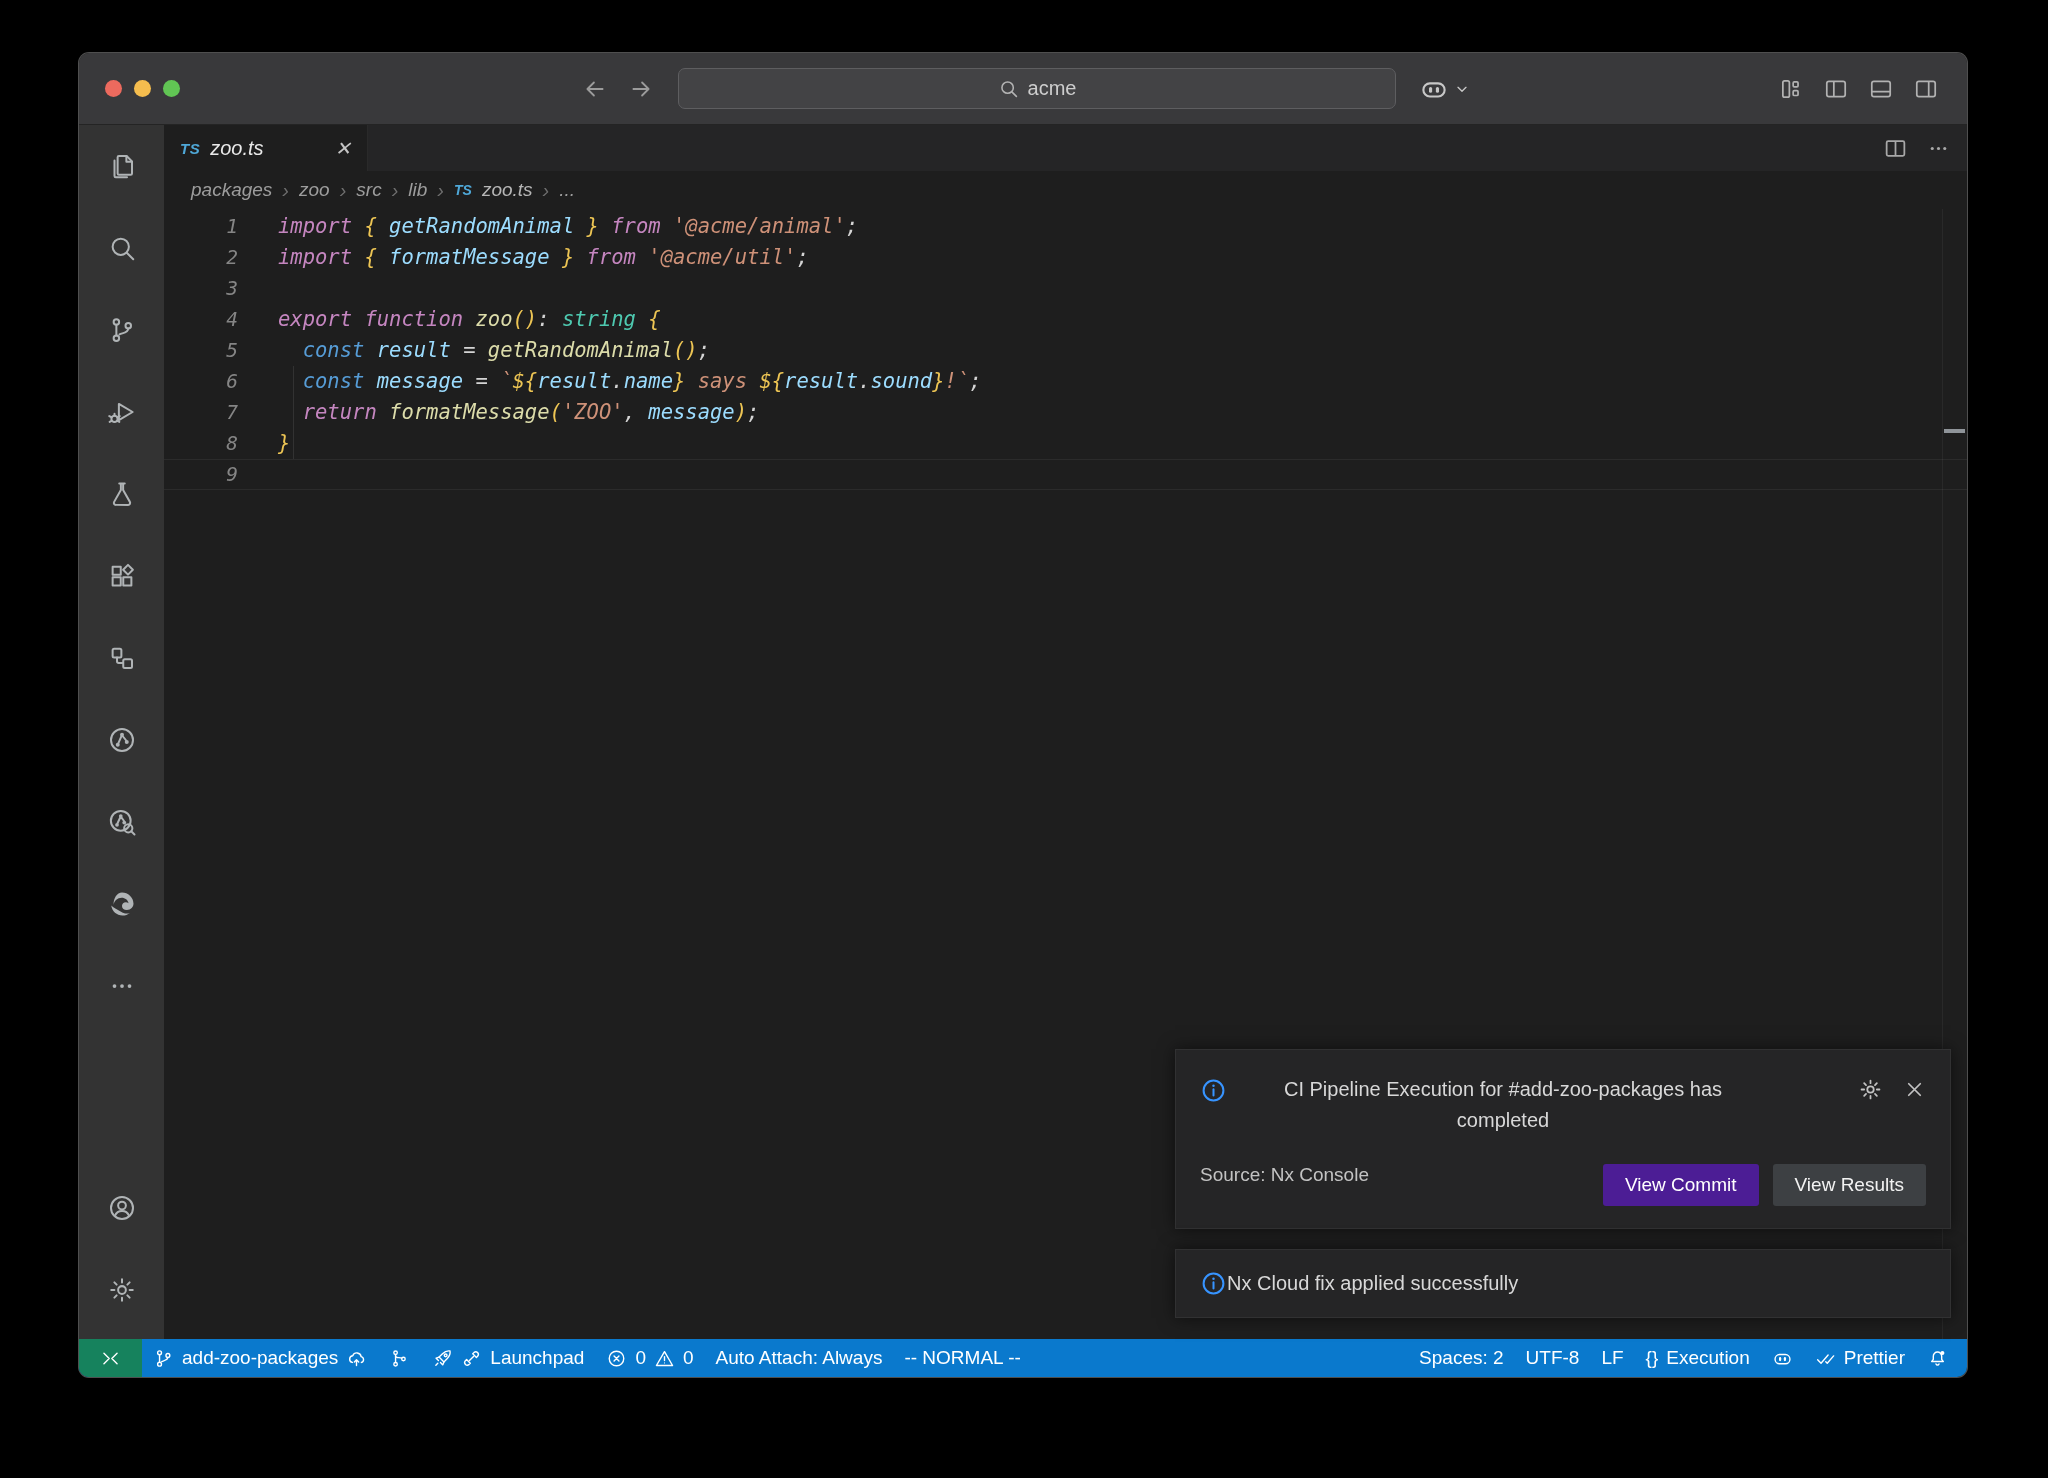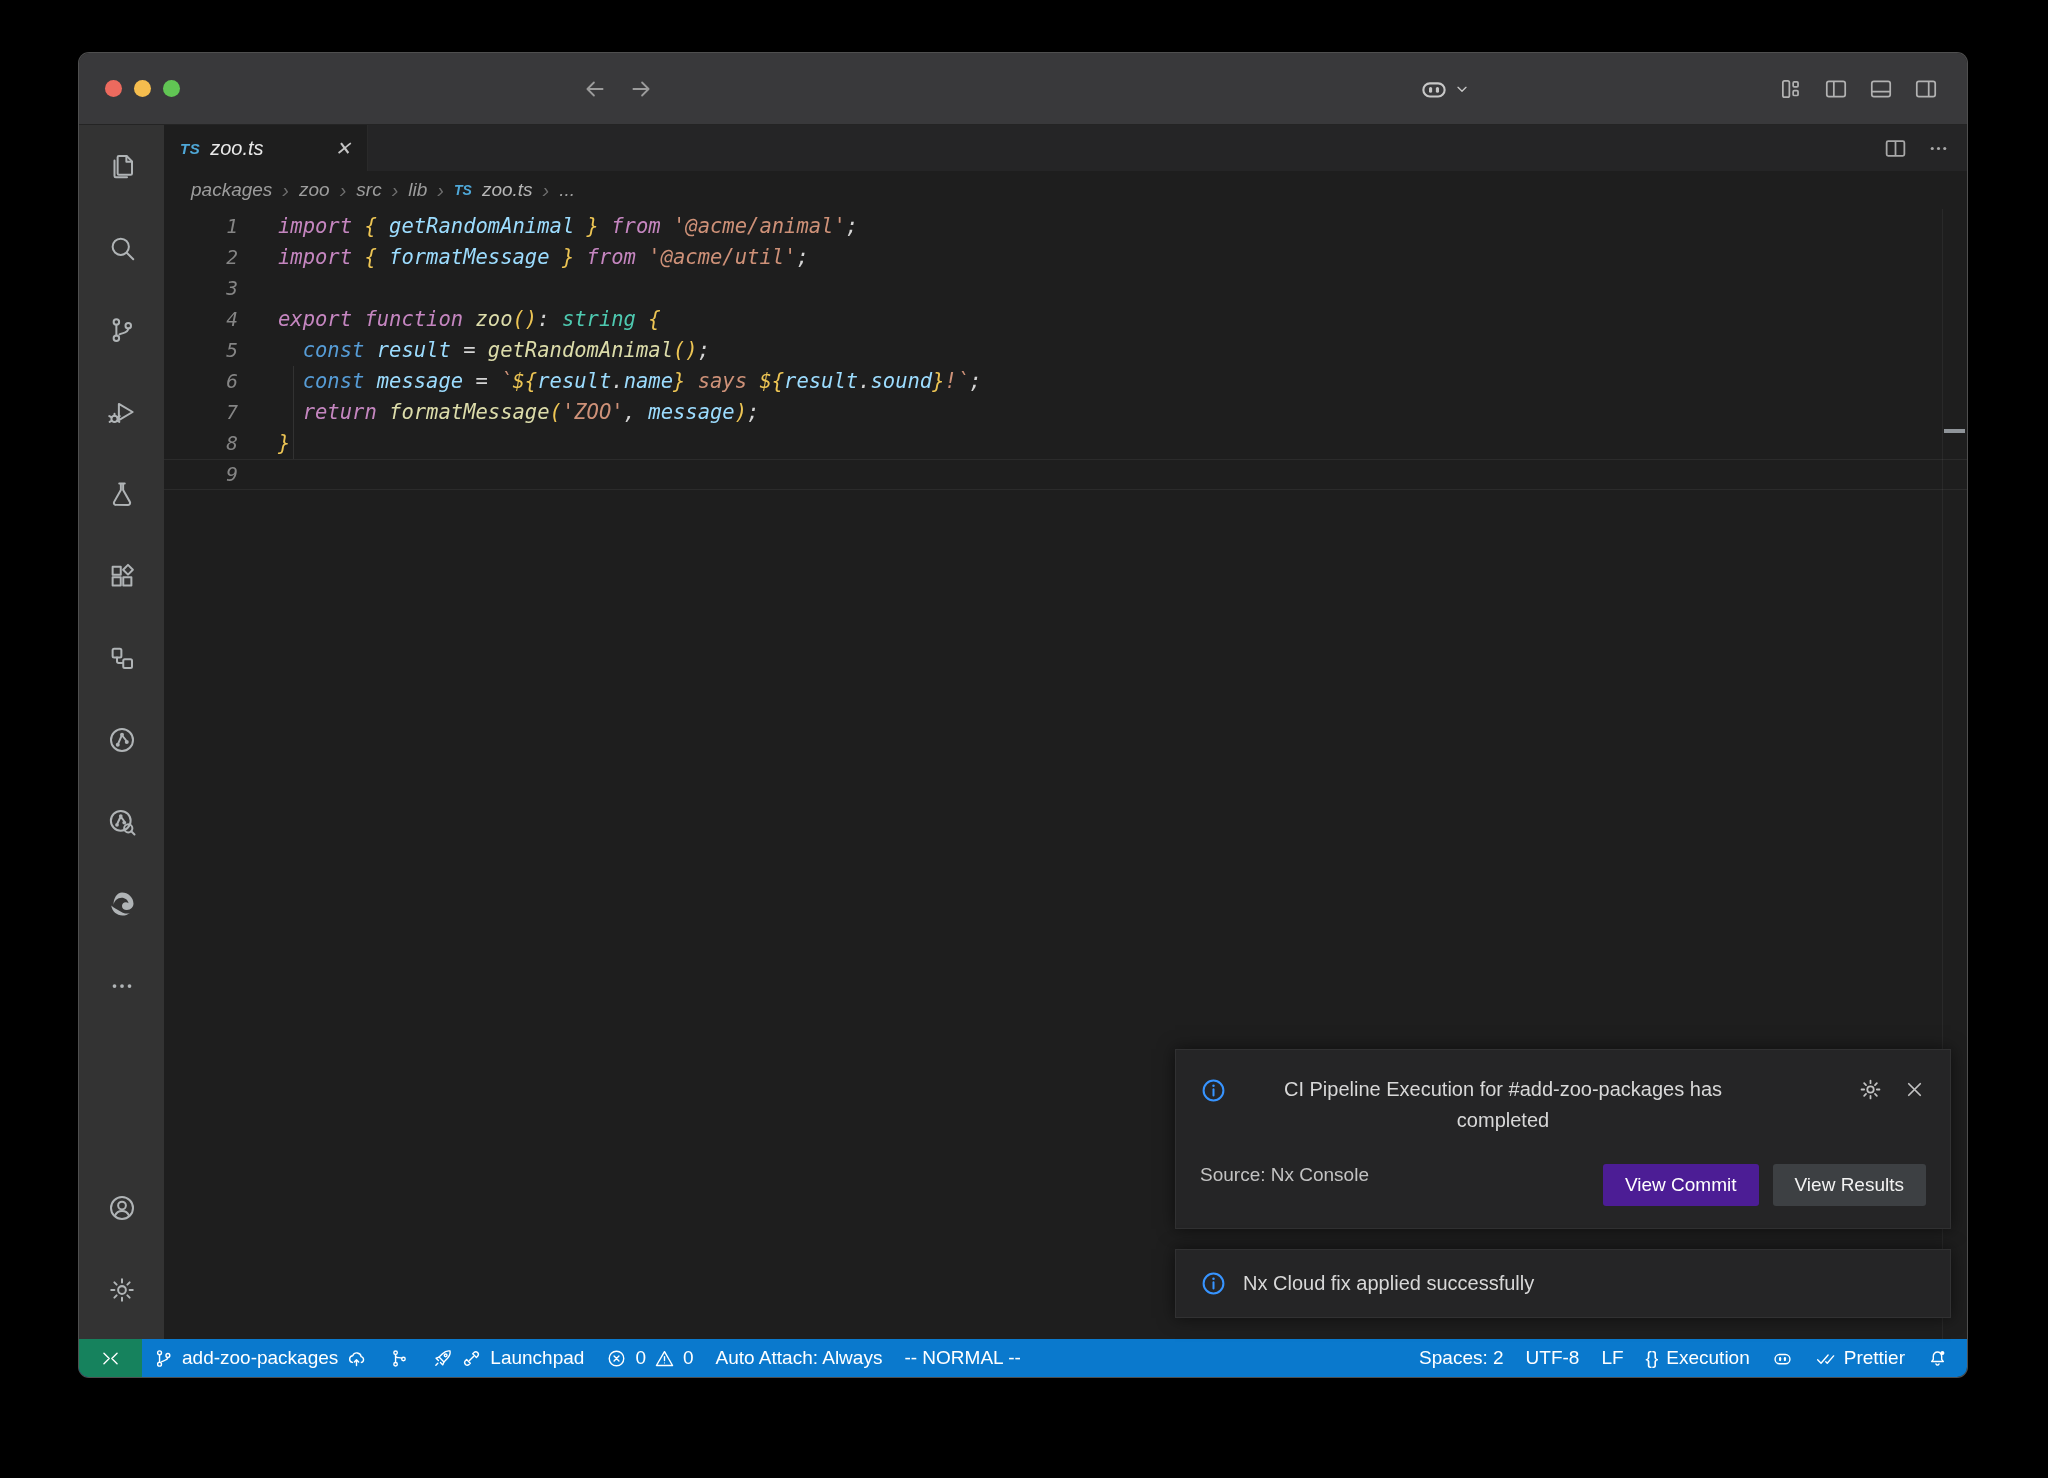--- a/index.html
+++ b/index.html
@@ -69,21 +69,21 @@
   .toast1 { padding:24px 24px 22px; }
   .toast-head { display:flex; align-items:flex-start; gap:16px; }
   .toast-msg { font-size:20px; line-height:31px; max-width:520px; color:#d8d8d8;text-align:center; }
   .toast-head-actions { margin-left:auto; display:flex; gap:20px; color:#c3c3c3; padding-top:3px; }
   .toast-foot { display:flex; align-items:flex-start; margin-top:28px; }
   .toast-source { font-size:19px; color:#c3c3c3; }
   .toast-buttons { margin-left:auto; display:flex; gap:14px; }
   .btn { height:42px; padding:0 22px; font-size:19px; display:flex; align-items:center; border-radius:3px; cursor:pointer; }
   .btn.primary { background:#4c1d95; color:#fff; }
   .btn.secondary { background:#3d4043; color:#f2f2f2; }
-  .toast2 { height:69px; display:flex; align-items:center; padding:0 24px; gap:16px; }
+  .toast2 { height:69px; display:flex; align-items:center; padding:0 24px; }
   .info-i { flex:0 0 auto; }
   svg { display:block; }
 </style>
 </head>
 <body>
 
 <div class="window">
 
   <div class="titlebar">
     <div class="traffic">
@@ -95,20 +95,27 @@
       <span class="icnbtn">
         <svg width="26" height="26" viewBox="0 0 24 24" fill="none" stroke="currentColor" stroke-width="1.7" stroke-linecap="round" stroke-linejoin="round">
             <path d="M19 12H5M11 6l-6 6 6 6"></path>
           </svg>
       </span>
       <span class="icnbtn">
         <svg width="26" height="26" viewBox="0 0 24 24" fill="none" stroke="currentColor" stroke-width="1.7" stroke-linecap="round" stroke-linejoin="round">
             <path d="M5 12h14M13 6l6 6-6 6"></path>
           </svg>
       </span>
+    </div>
+    <div class="command-center">
+      <svg width="21" height="21" viewBox="0 0 24 24" fill="none" stroke="currentColor" stroke-width="1.8" stroke-linecap="round">
+          <circle cx="11" cy="11" r="6.5"></circle>
+          <path d="M15.8 15.8L21 21"></path>
+        </svg>
+      <span>acme</span>
     </div>
     <div class="copilot-area">
       <svg width="30" height="30" viewBox="0 0 24 24" fill="none" stroke="currentColor" stroke-width="1.7">
           <rect x="3.5" y="7.5" width="17" height="10.5" rx="5.2"></rect>
           <rect x="8" y="10.4" width="2.5" height="4.6" rx="1.25" fill="currentColor" stroke="none"></rect>
           <rect x="13.5" y="10.4" width="2.5" height="4.6" rx="1.25" fill="currentColor" stroke="none"></rect>
         </svg>
       <svg width="16" height="16" viewBox="0 0 24 24" fill="none" stroke="currentColor" stroke-width="2" stroke-linecap="round" stroke-linejoin="round">
           <path d="M6 9.5l6 6 6-6"></path>
         </svg>

